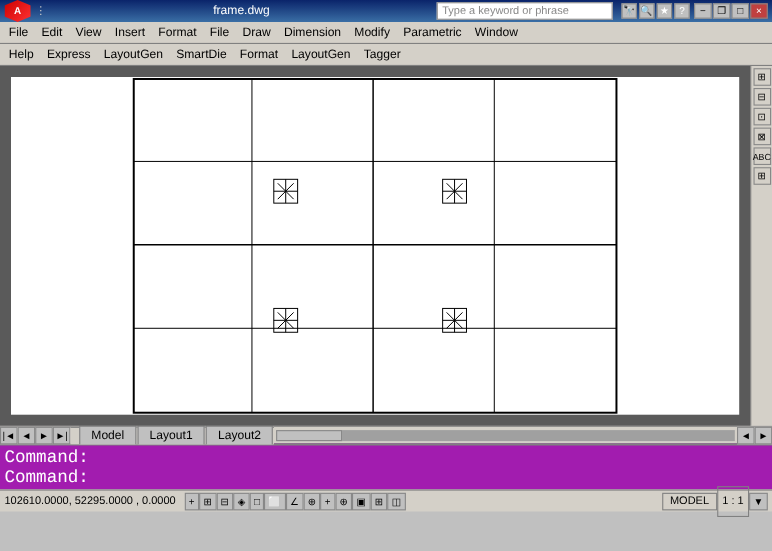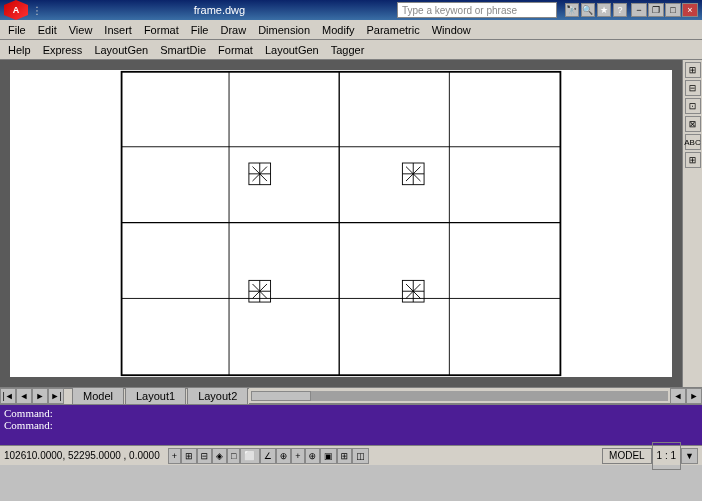--- a/index.html
+++ b/index.html
@@ -122,24 +122,24 @@
       border: 1px solid #808080;
       border-bottom: none;
       font-size: 11px;
       cursor: pointer;
       margin-right: 1px;
     }
 
     
     #command-area {
       height: 42px;
-      background: #4c1d95;
+      background: #a21caf;
       color: white;
-      font-size: 11px;
-      font-family: Liberation Serif, serif;
+      font-size: 16px;
+      font-family: Liberation Mono, monospace;
       padding: 2px 4px;
       border-top: 2px solid #808080;
     }
 
     
     #statusbar {
       height: 20px;
       background: #d4d0c8;
       display: flex;
       align-items: center;

